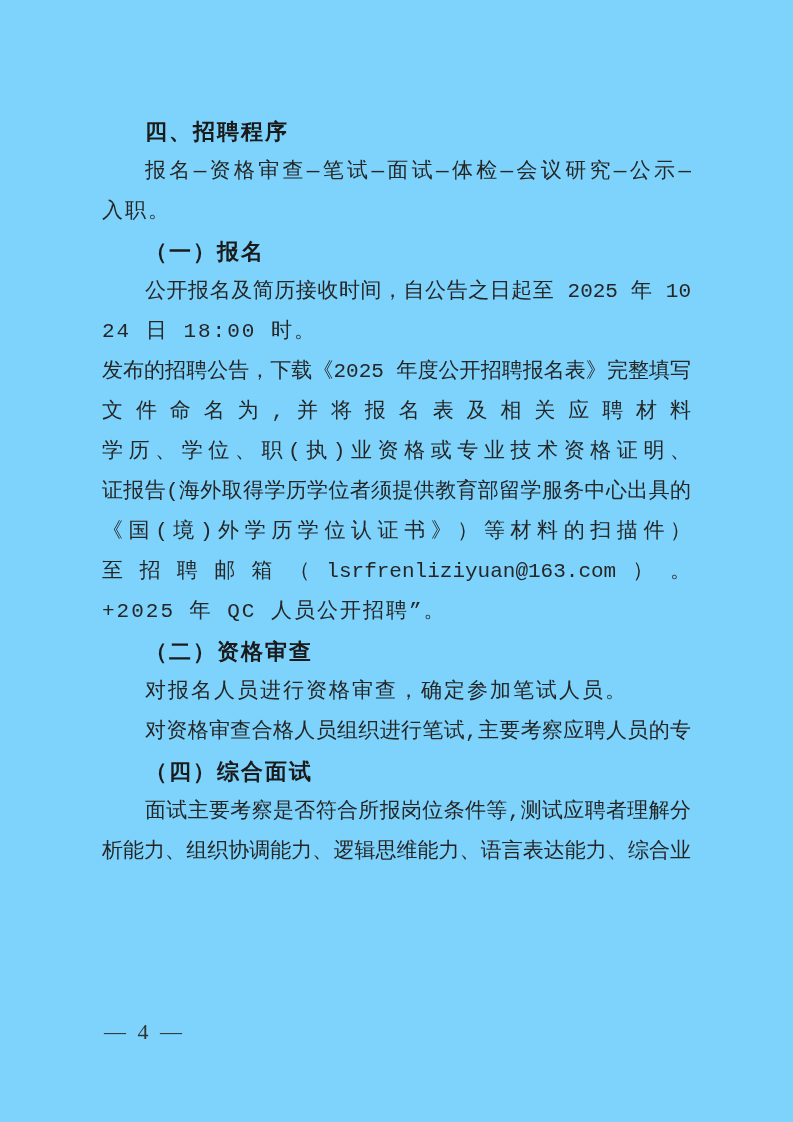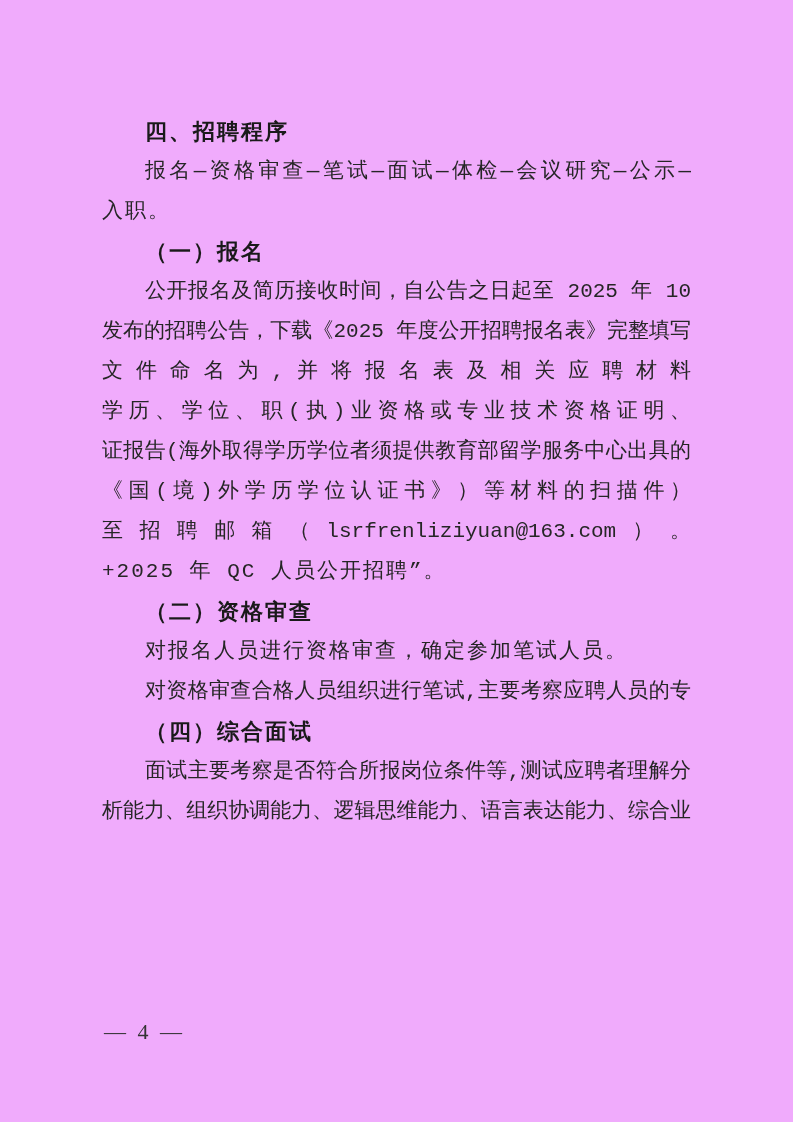--- a/index.html
+++ b/index.html
@@ -5,21 +5,21 @@
   html,body{margin:0;padding:0;}
   body{
     width:793px;height:1122px;
     background:#ffffff;
     font-family:"Liberation Serif","DejaVu Serif",serif;
     color:#262626;
   }
   .page{
     position:relative;
     width:793px;height:1122px;
-    background:#f0abfc;
+    background:#7dd3fc;
     overflow:hidden;
   }
   .textblock{
     position:absolute;
     left:102px;top:112px;
     width:589px;
   }
   .line{
     font-size:21px;
     line-height:40px;
@@ -62,20 +62,21 @@
 <div class="page">
   <div class="textblock">
 
     <div class="line h indent">四、招聘程序</div>
 
     <div class="line indent just">报名—资格审查—笔试—面试—体检—会议研究—公示—</div>
     <div class="line">入职。</div>
 
     <div class="line h indent">（一）报名</div>
     <div class="line indent just">公开报名及简历接收时间，自公告之日起至 2025 年 10 月</div>
+    <div class="line">24 日 18:00 时。</div>
     <div class="line just">发布的招聘公告，下载《2025 年度公开招聘报名表》完整填写</div>
     <div class="line just">文件命名为,并将报名表及相关应聘材料(包括本人有效身份证件、</div>
     <div class="line just">学历、学位、职(执)业资格或专业技术资格证明、学信网在线验</div>
     <div class="line just">证报告(海外取得学历学位者须提供教育部留学服务中心出具的</div>
     <div class="line just">《国(境)外学历学位认证书》）等材料的扫描件）压缩打包发送</div>
     <div class="line just">至招聘邮箱（lsrfrenliziyuan@163.com）。文件命名为“姓名</div>
     <div class="line">+2025 年 QC 人员公开招聘”。</div>
 
     <div class="line h indent">（二）资格审查</div>
     <div class="line indent">对报名人员进行资格审查，确定参加笔试人员。</div>

